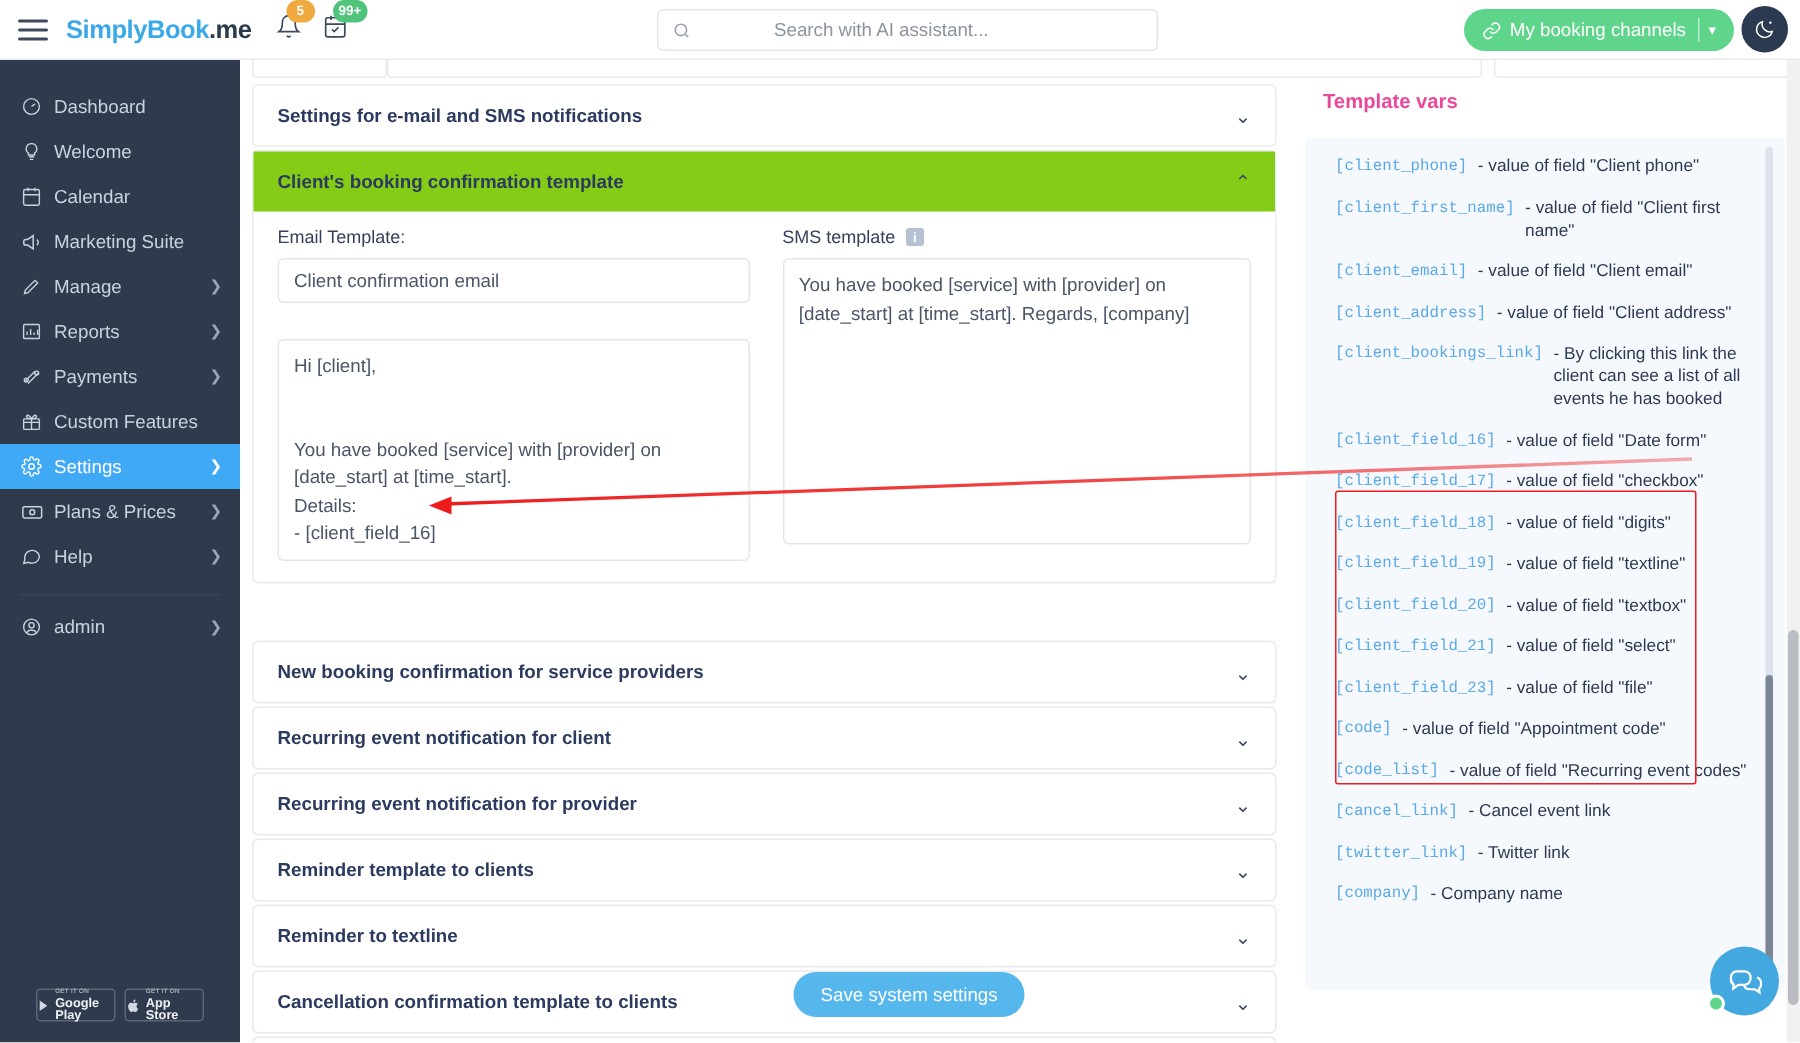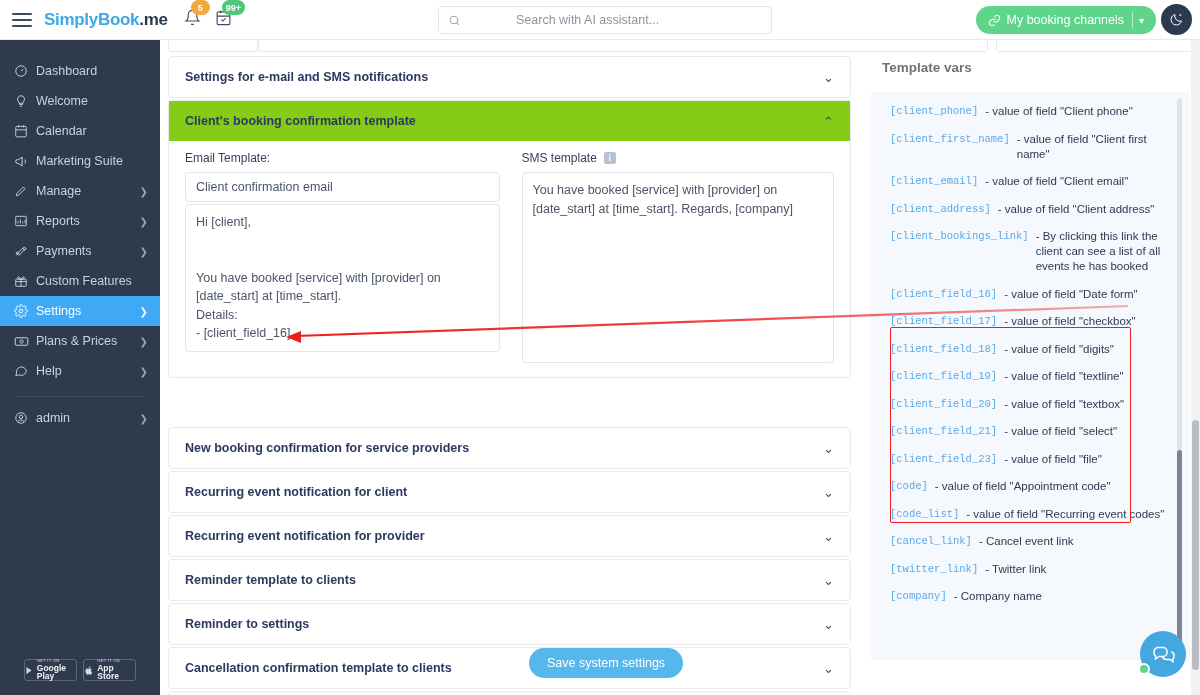--- a/index.html
+++ b/index.html
@@ -112,36 +112,36 @@
     height: 30px; border: 1px solid #e2e5ec; border-radius: 4px;
     padding: 0 10px; font-size: 12.5px; color: #4a5568;
     font-family: "Liberation Sans", sans-serif; outline: none; background: #fff;
   }
   .tarea {
     border: 1px solid #e2e5ec; border-radius: 4px; padding: 8px 10px;
     font-size: 12.5px; color: #4a5568; line-height: 18.5px; resize: none;
     font-family: "Liberation Sans", sans-serif; outline: none; background: #fff;
     white-space: pre-wrap; overflow: hidden;
   }
-  .tarea.email { height: 148px; margin-top: 2px; }
+  .tarea.email { height: 148px; margin-top: 24px; }
   .tarea.sms { height: 191px; }
 
   .savebtn {
     position: absolute; left: 369px; top: 608px; height: 30px; padding: 0 18px;
     background: #56b7ec; border-radius: 15px; color: #fff; font-size: 12.5px;
     display: flex; align-items: center; justify-content: center; cursor: pointer;
     border: none; font-family: "Liberation Sans", sans-serif; z-index: 20;
   }
 
   
   .vars {
     position: absolute; left: 710px; top: 20px; width: 320px; height: 600px;
     background: #ffffff;
   }
-  .vars .vtitle { font-size: 13.5px; font-weight: bold; color: #737373; padding: 0 16px 14px 12px; }
+  .vars .vtitle { font-size: 13.5px; font-weight: bold; color: #ec4899; padding: 0 16px 14px 12px; }
   .varsbox {
     position: absolute; left: 0; top: 32px; width: 320px; height: 568px;
     background: #f5f8fd; border-radius: 4px; overflow: hidden;
   }
   .varslist { position: absolute; left: 0; top: 0; width: 303px; padding: 12px 4px 10px 20px; }
   .varrow { display: flex; align-items: flex-start; margin-bottom: 12.5px; }
   .varname {
     font-family: "Liberation Mono", monospace; font-size: 10.5px; color: #5ba9e6;
     white-space: nowrap; flex: 0 0 auto; cursor: pointer; line-height: 15px;
   }
@@ -444,21 +444,21 @@
       </div>
     </div>
     <div class="panel" style="top:519px;">
       <div class="head">
         <span class="t">Reminder template to clients</span>
         <span class="chev">⌄</span>
       </div>
     </div>
     <div class="panel" style="top:563px;">
       <div class="head">
-        <span class="t">Reminder to settings</span>
+        <span class="t">Reminder to textline</span>
         <span class="chev">⌄</span>
       </div>
     </div>
     <div class="panel" style="top:607px;">
       <div class="head">
         <span class="t">Cancellation confirmation template to clients</span>
         <span class="chev">⌄</span>
       </div>
     </div>
     <div class="panel" style="top:651px;">

